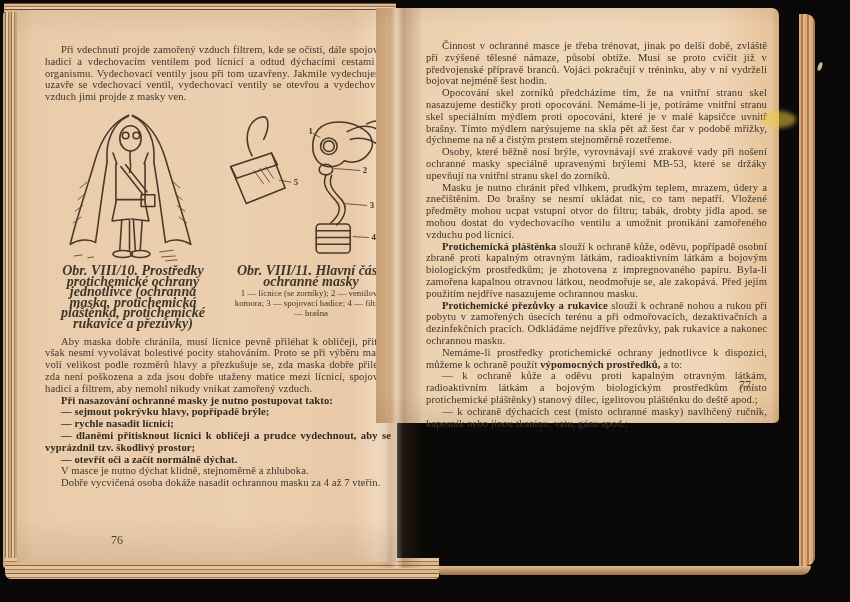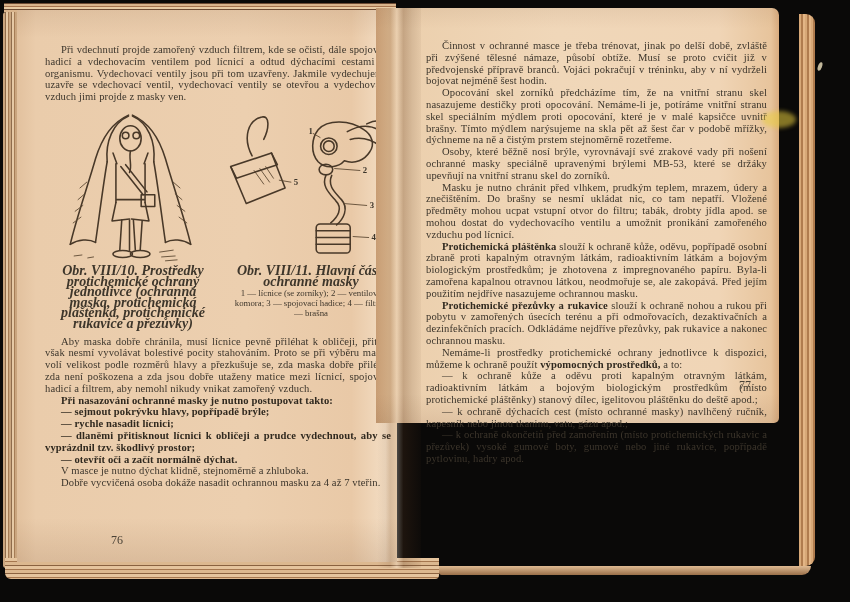--- a/index.html
+++ b/index.html
@@ -164,21 +164,20 @@
     <div class="content-right">
       <p class="para">Činnost v ochranné masce je třeba trénovat, jinak po delší době, zvláště při zvýšené tělesné námaze, působí obtíže. Musí se proto cvičit již v předvojenské přípravě branců. Vojáci pokračují v tréninku, aby v ní vydrželi bojovat nejméně šest hodin.</p>
       <p class="para">Opocování skel zorníků předcházíme tím, že na vnitřní stranu skel nasazujeme destičky proti opocování. Nemáme-li je, potíráme vnitřní stranu skel speciálním mýdlem proti opocování, které je v malé kapsičce uvnitř brašny. Tímto mýdlem narýsujeme na skla pět až šest čar v podobě mřížky, dýchneme na ně a čistým prstem stejnoměrně rozetřeme.</p>
       <p class="para">Osoby, které běžně nosí brýle, vyrovnávají své zrakové vady při nošení ochranné masky speciálně upravenými brýlemi MB-53, které se držáky upevňují na vnitřní stranu skel do zorníků.</p>
       <p class="para">Masku je nutno chránit před vlhkem, prudkým teplem, mrazem, údery a znečištěním. Do brašny se nesmí ukládat nic, co tam nepatří. Vložené předměty mohou ucpat vstupní otvor do filtru; tabák, drobty jídla apod. se mohou dostat do vydechovacího ventilu a umožnit pronikání zamořeného vzduchu pod lícnicí.</p>
       <p class="para"><span class="bold">Protichemická pláštěnka</span><span> slouží k ochraně kůže, oděvu, popřípadě osobní zbraně proti kapalným otravným látkám, radioaktivním látkám a bojovým biologickým prostředkům; je zhotovena z impregnovaného papíru. Byla-li zamořena kapalnou otravnou látkou, neodmořuje se, ale zakopává. Před jejím použitím nejdříve nasazujeme ochrannou masku.</span></p>
       <p class="para"><span class="bold">Protichemické přezůvky a rukavice</span><span> slouží k ochraně nohou a rukou při pobytu v zamořených úsecích terénu a při odmořovacích, dezaktivačních a dezinfekčních pracích. Odkládáme nejdříve přezůvky, pak rukavice a nakonec ochrannou masku.</span></p>
       <p class="para"><span>Nemáme-li prostředky protichemické ochrany jednotlivce k dispozici, můžeme k ochraně použít </span><span class="bold">výpomocných prostředků,</span><span> a to:</span></p>
       <p class="para">— k ochraně kůže a oděvu proti kapalným otravným látkám, radioaktivním látkám a bojovým biologickým prostředkům (místo protichemické pláštěnky) stanový dílec, igelitovou pláštěnku do deště apod.;</p>
       <p class="para">— k ochraně dýchacích cest (místo ochranné masky) navlhčený ručník, kapesník nebo jinou tkaninu, vatu, gázu apod.;</p>
-      <p class="para">— k ochraně okončetin před zamořením (místo protichemických rukavic a přezůvek) vysoké gumové boty, gumové nebo jiné rukavice, popřípadě pytlovinu, hadry apod.</p>
     </div>
     <div class="page-num num-right">77</div>
   </div>
 
   <div class="gutter"></div>
   <div class="stain"></div>
   <div class="speck speck1"></div>
   <div class="dust" style="left:210px; top:470px; width:3px; height:3px;"></div>
   <div class="dust" style="left:640px; top:200px; width:3px; height:3px;"></div>
   <div class="dust" style="left:540px; top:430px; width:2px; height:2px;"></div>

